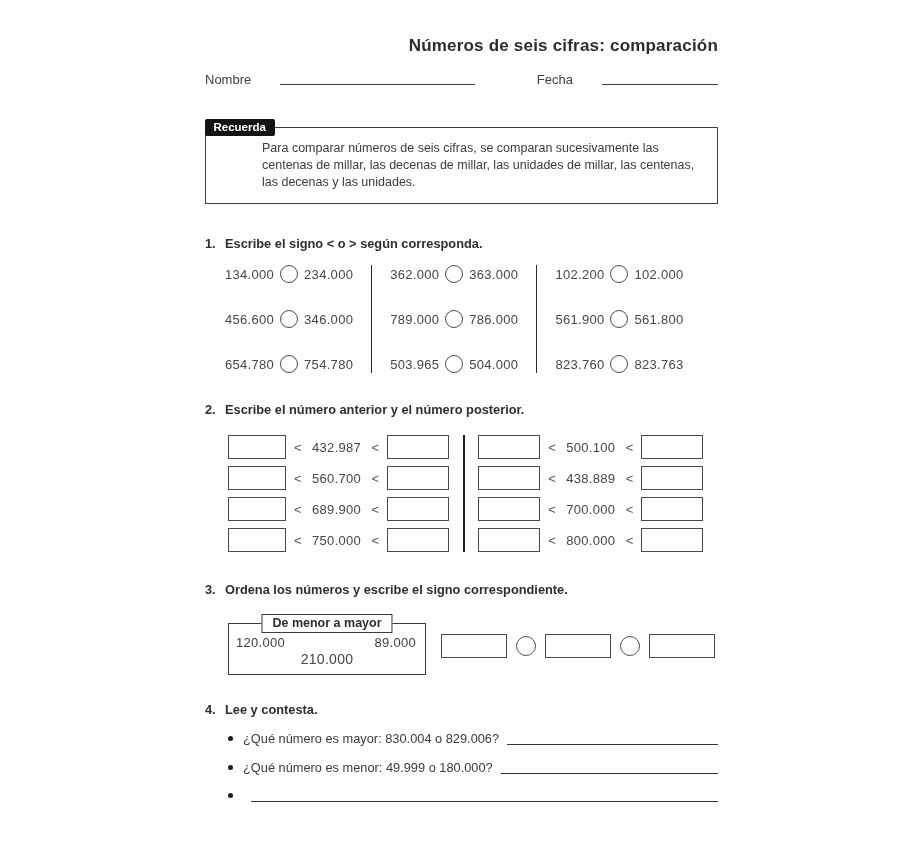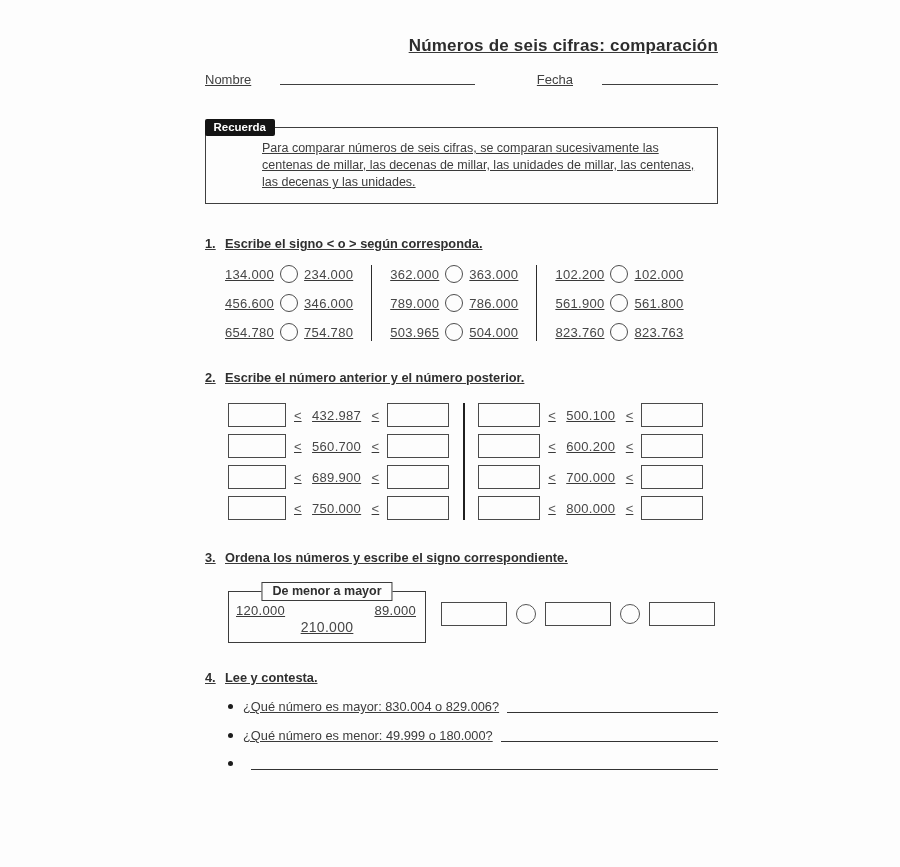--- a/index.html
+++ b/index.html
@@ -1,41 +1,41 @@
 <!DOCTYPE html>
 <html><head>
 <meta charset="utf-8">
 <style>
   html,body { margin:0; padding:0; background:#ffffff; }
   .page {
     position:relative; width:900px; height:867px; background:#fdfdfd;
     font-family:"Liberation Sans","DejaVu Sans",sans-serif; color:#3a3a3a;
     overflow:hidden;
   }
-  .content { position:absolute; left:205px; top:0; width:513px;text-decoration:underline; }
+  .content { position:absolute; left:205px; top:0; width:513px; }
 
   
   .title { margin-top:36px; text-align:right; font-size:17px; font-weight:bold; color:#2d2d2d; letter-spacing:0.2px; }
   .name-row { display:flex; align-items:flex-end; margin-top:14px; font-size:13px; color:#414141;gap:23px; }
   .fill-line { flex:1; border-bottom:1.5px solid #3f3f3f; height:14px; margin:0 6px 2px 6px; }
   .date-line { width:116px; border-bottom:1.5px solid #3f3f3f; height:14px; margin:0 0 2px 6px; }
   .name-row .gap { width:10px; }
 
   
   .recuerda { position:relative; margin-top:40px; border:1.5px solid #3f3f3f; padding:12px 10px 12px 56px; }
   .recuerda-tab { position:absolute; top:-9px; left:-1.5px; background:#141414; color:#fff; font-size:11.5px; font-weight:bold; padding:2px 9px 3px 9px; border-radius:2px; }
   .recuerda-text { font-size:12.5px; line-height:17px; color:#3d3d3d; }
 
   
   .ex-header { display:flex; font-size:12.8px; font-weight:bold; color:#2f2f2f; }
   .ex-header .exnum { width:20px; flex:none; }
 
   
   .ex1-grid { display:flex; margin-left:20px; margin-top:14px; }
-  .ex1-col { display:flex; flex-direction:column; gap:11px; }
+  .ex1-col { display:flex; flex-direction:column; gap:27px; }
   .ex1-row { display:flex; align-items:center; height:18px; font-size:13px; color:#474747; letter-spacing:0.3px; }
   .cmp-circle { width:16px; height:16px; border:1.4px solid #4d4d4d; border-radius:50%; margin:0 6px; background:#fdfdfd; flex:none; }
   .ex1-divider { border-left:1.8px solid #2c2c2c; margin:0 18px; align-self:stretch; }
 
   
   .ex2-grid { display:flex; margin-left:23px; margin-top:18px; }
   .ex2-half { display:flex; flex-direction:column; gap:7px; }
   .ex2-row { display:flex; align-items:center; height:24px; font-size:13px; color:#474747; }
   .wbox { height:22px; border:1.6px solid #4a4a4a; background:#fdfdfd; flex:none; }
   .w1 { width:56px; } .w2 { width:60px; }
@@ -185,21 +185,21 @@
         <div class="ex2-row">
           <span class="wbox w2"></span>
           <span class="lt">&lt;</span>
           <span class="num">500.100</span>
           <span class="lt">&lt;</span>
           <span class="wbox w2"></span>
         </div>
         <div class="ex2-row">
           <span class="wbox w2"></span>
           <span class="lt">&lt;</span>
-          <span class="num">600.200</span>
+          <span class="num">438.889</span>
           <span class="lt">&lt;</span>
           <span class="wbox w2"></span>
         </div>
         <div class="ex2-row">
           <span class="wbox w2"></span>
           <span class="lt">&lt;</span>
           <span class="num">700.000</span>
           <span class="lt">&lt;</span>
           <span class="wbox w2"></span>
         </div>

